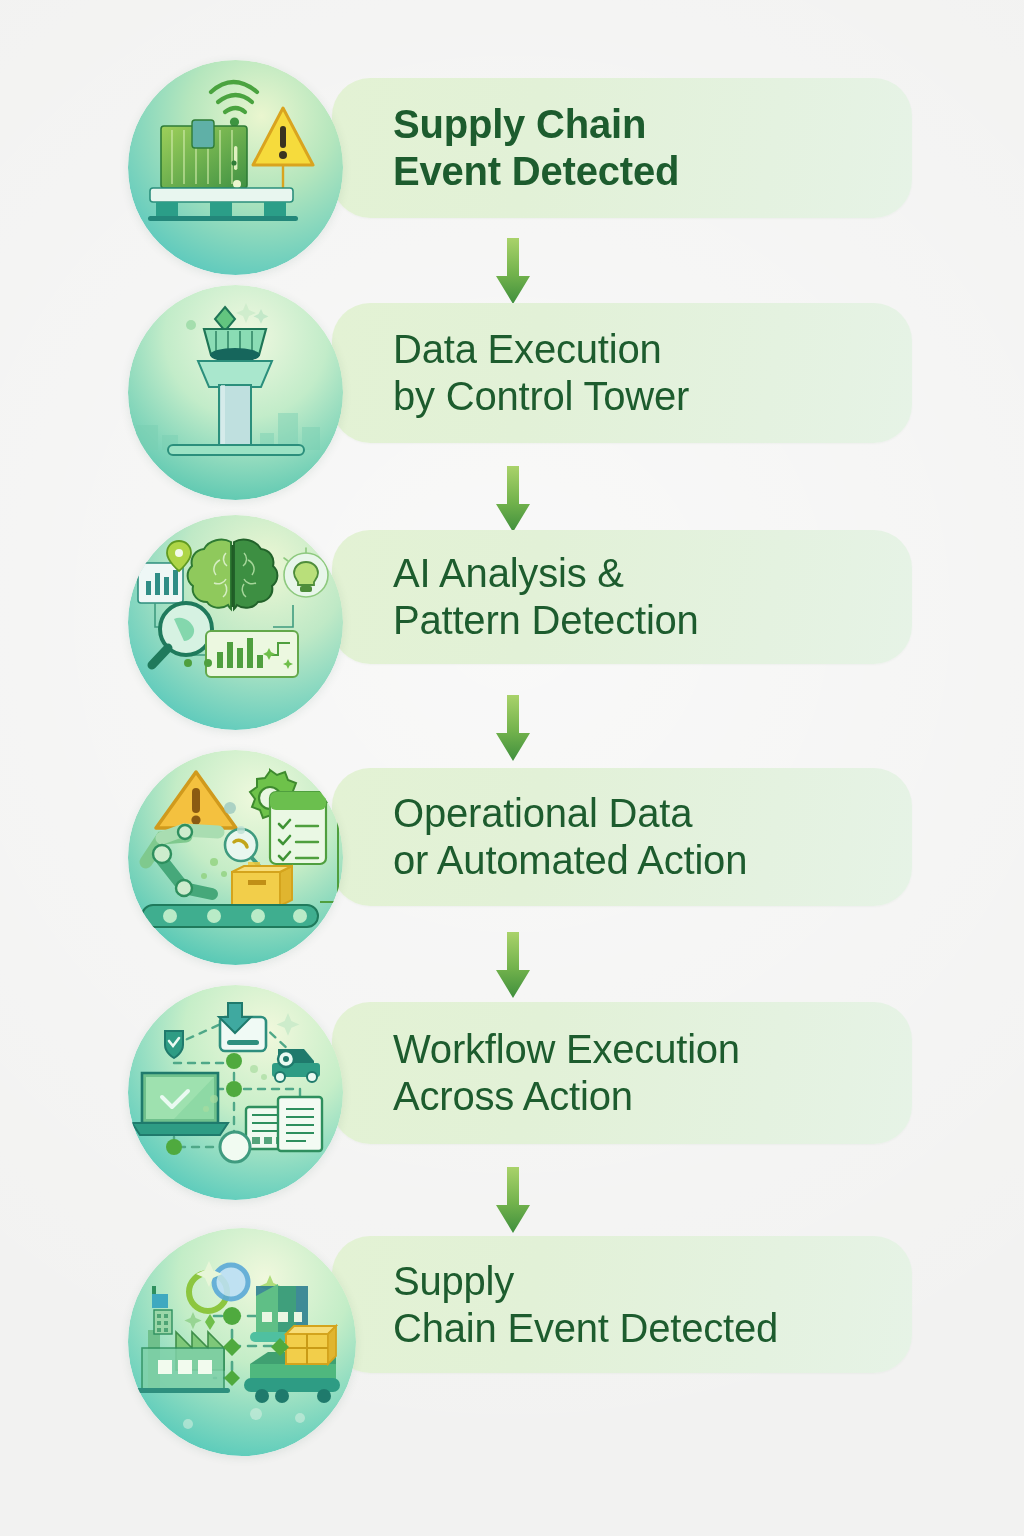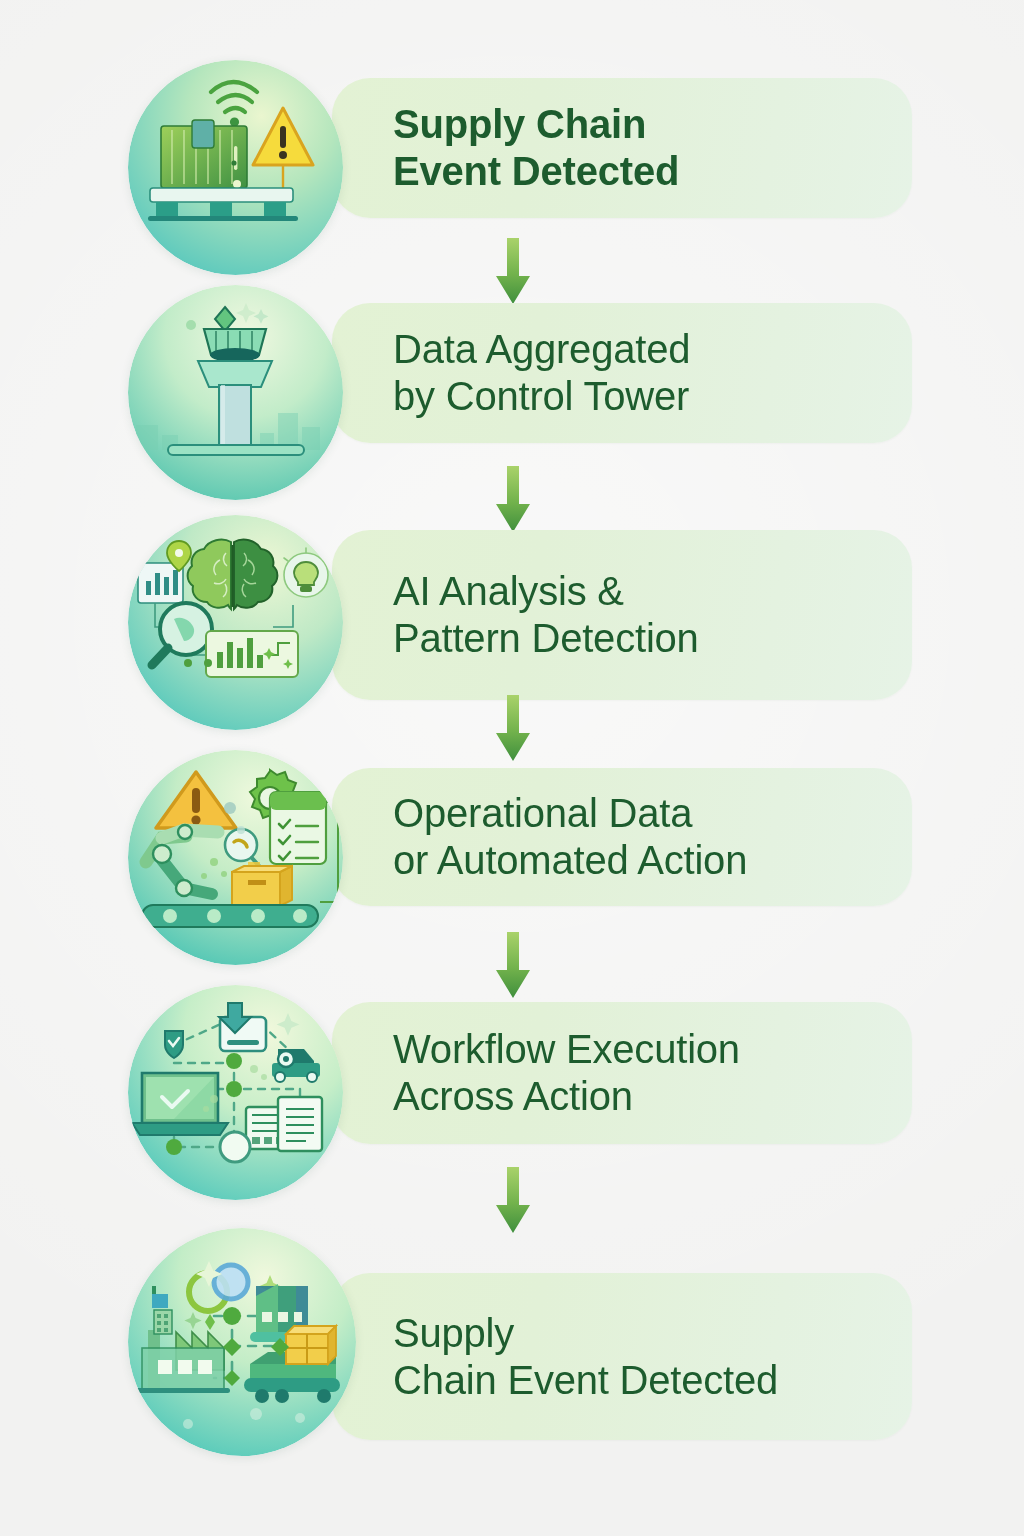--- a/index.html
+++ b/index.html
@@ -158,21 +158,21 @@
     </div>
     <div class="arrow" style="top:238px;">
       <svg viewBox="0 0 42 66">
           <path d="M15 0h12v38h11L21 66 4 38h11z" fill="url(#arrowGrad)"></path>
         </svg>
     </div>
   </div>
 
   <div class="step">
     <div class="card" style="top:303px;height:140px;">
-      <div class="card-text reg">Data Aggregated
+      <div class="card-text reg">Data Execution
 by Control Tower</div>
     </div>
     <div class="icon-bubble" style="top:285px;">
       <svg viewBox="0 0 215 215">
         <circle cx="107.5" cy="107.5" r="107.5" fill="url(#bub2)"></circle>
 
         <g fill="#79cfb2" opacity=".45">
           <rect x="8" y="140" width="22" height="25"></rect>
             <rect x="34" y="150" width="16" height="15"></rect>
           <rect x="150" y="128" width="20" height="37"></rect>
@@ -197,21 +197,21 @@
       </svg>
     </div>
     <div class="arrow" style="top:466px;">
       <svg viewBox="0 0 42 66">
           <path d="M15 0h12v38h11L21 66 4 38h11z" fill="url(#arrowGrad)"></path>
         </svg>
     </div>
   </div>
 
   <div class="step">
-    <div class="card" style="top:530px;height:170px;">
+    <div class="card" style="top:530px;height:134px;">
       <div class="card-text reg">AI Analysis &amp;
 Pattern Detection</div>
     </div>
     <div class="icon-bubble" style="top:515px;">
       <svg viewBox="0 0 215 215">
         <circle cx="107.5" cy="107.5" r="107.5" fill="url(#bub3)"></circle>
 
         <rect x="10" y="48" width="45" height="40" rx="3" fill="#eef7f6" stroke="#2e8f7e" stroke-width="1.6"></rect>
         <g fill="#2f8d86">
             <rect x="18" y="66" width="5" height="14"></rect>
@@ -411,21 +411,21 @@
       </svg>
     </div>
     <div class="arrow" style="top:1167px;">
       <svg viewBox="0 0 42 66">
           <path d="M15 0h12v38h11L21 66 4 38h11z" fill="url(#arrowGrad)"></path>
         </svg>
     </div>
   </div>
 
   <div class="step">
-    <div class="card" style="top:1273px;height:167px;">
+    <div class="card" style="top:1236px;height:137px;">
       <div class="card-text reg">Supply
 Chain Event Detected</div>
     </div>
     <div class="icon-bubble" style="top:1228px;width:228px;height:228px;">
       <svg viewBox="0 0 228 228" style="width:228px;height:228px;">
         <circle cx="114" cy="114" r="114" fill="url(#bub6)"></circle>
 
         <g stroke="#4fa888" stroke-width="2.6" fill="none" stroke-dasharray="8 8" stroke-linecap="round">
           <path d="M86 88 H104 V150 H86"></path>
           <path d="M104 118 H152"></path>

